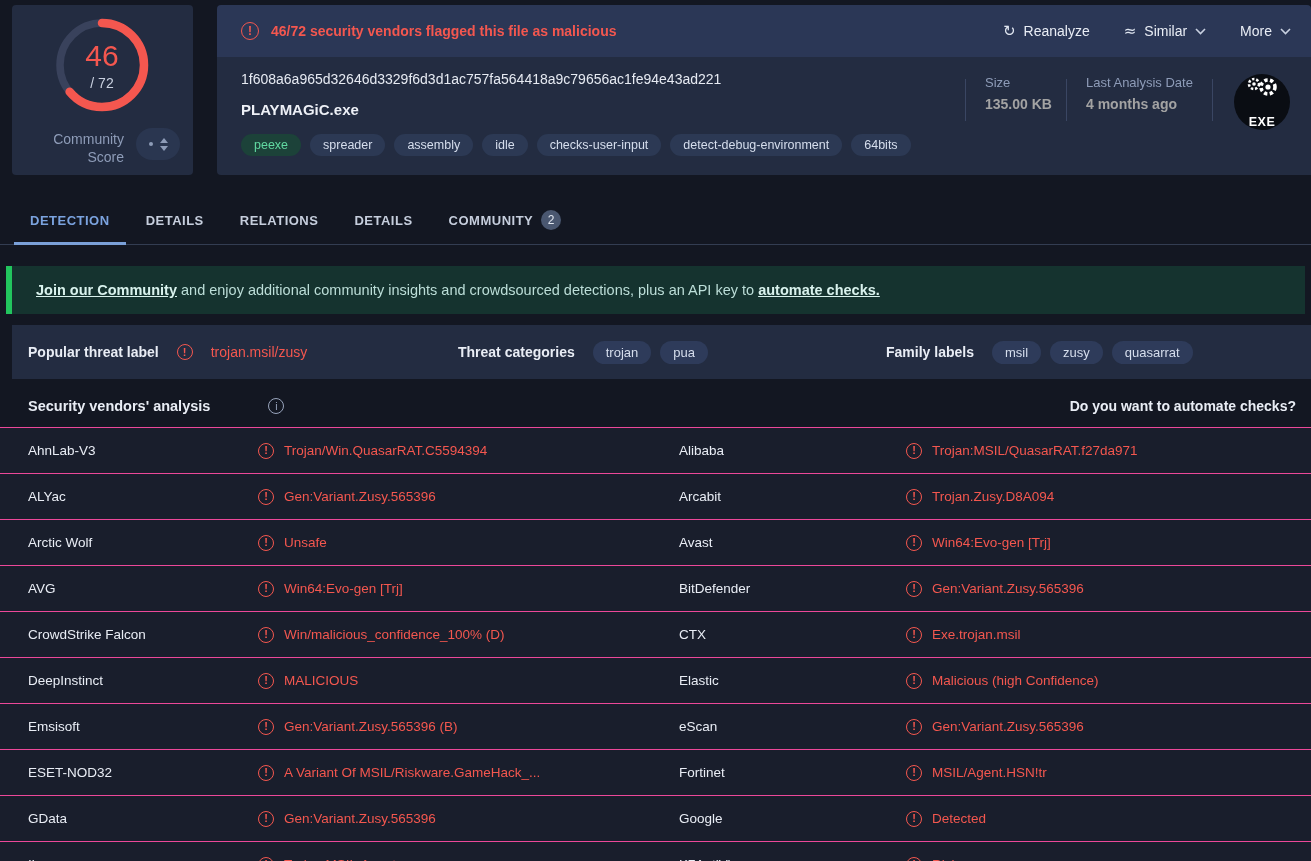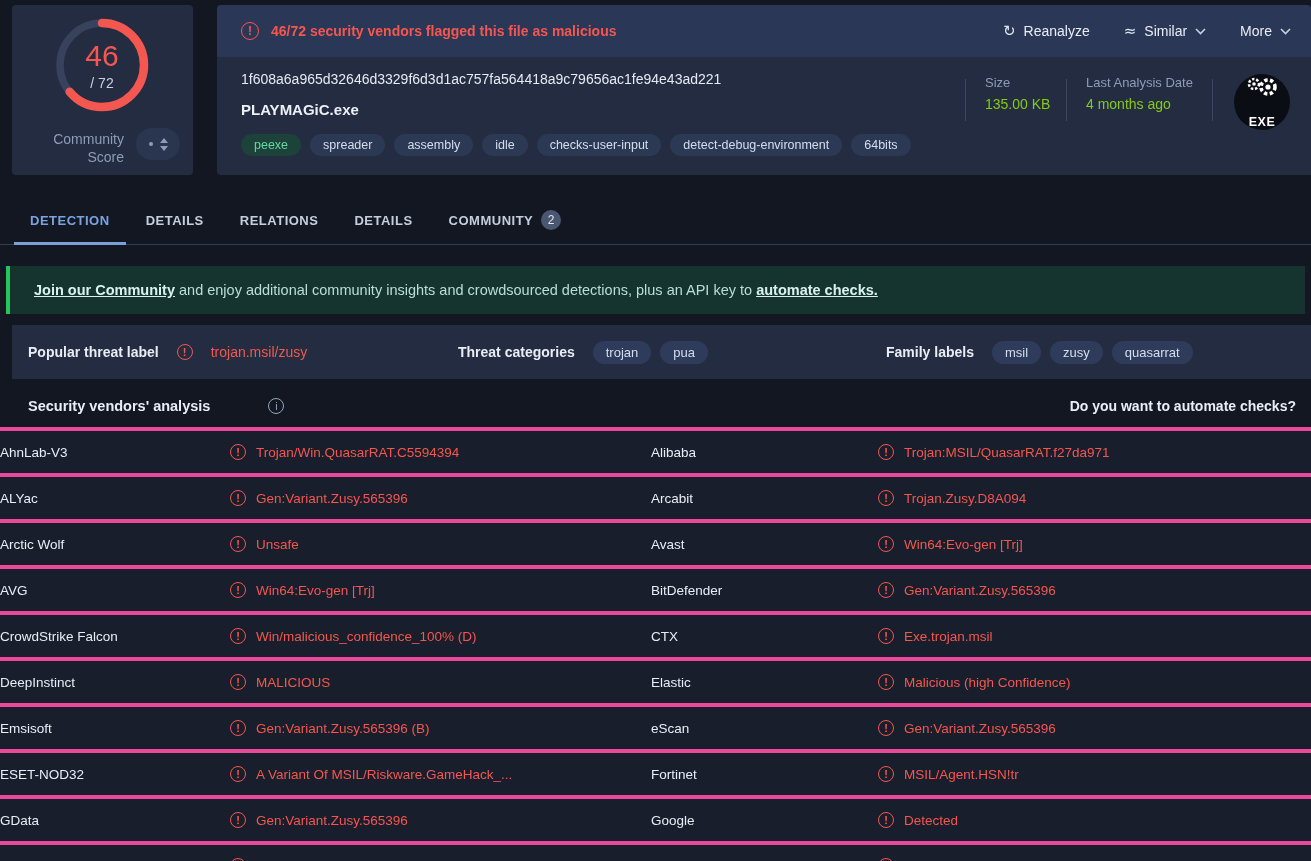--- a/index.html
+++ b/index.html
@@ -32,49 +32,49 @@
   
   .file-card { position:absolute; left:217px; top:57px; width:1298px; height:118px; background:#232C41; border-radius:0 0 4px 4px; }
   .hash { position:absolute; left:24px; top:14px; font-size:14px; color:#E6EAF2; }
   .fname { position:absolute; left:24px; top:44px; font-size:15px; font-weight:600; color:#EDF0F6; }
   .tags-row { position:absolute; left:24px; top:77px; display:flex; gap:9px; }
   .tag { background:#2C3954; color:#D6DEED; font-size:12.5px; padding:4px 13px; border-radius:12px; white-space:nowrap; cursor:pointer; }
   .tag-green { background:#1C4239; color:#61D8A1; }
   .vdiv { position:absolute; top:22px; width:1px; height:42px; background:#3A4663; }
   .stat { position:absolute; top:18px; }
   .stat .slabel { font-size:13px; color:#8E9CB8; }
-  .stat .sval { font-size:14px; font-weight:400; color:#84cc16; margin-top:6px; }
+  .stat .sval { font-size:14px; font-weight:700; color:#a3a3a3; margin-top:6px; }
   .exe-badge { position:absolute; left:1017px; top:17px; width:56px; height:56px; background:#0A0D13; border-radius:50%; display:flex; flex-direction:column; align-items:center; justify-content:center; gap:19px; }
   .exe-badge .exe-txt { color:#fff; font-size:12.5px; font-weight:800; letter-spacing:.5px; line-height:1; }
 
   
   .tabs { position:absolute; left:0; top:196px; width:1311px; height:49px; border-bottom:1px solid #333D52; display:flex; align-items:stretch; padding-left:14px; background:#131722; }
   .tab { padding:0 16px; margin-right:4px; display:flex; align-items:center; gap:8px; font-size:13px; font-weight:700; letter-spacing:.5px; color:#C6CEDD; position:relative; cursor:pointer; }
   .tab.active { color:#7BA3DF; }
   .tab.active::after { content:""; position:absolute; left:0; right:0; bottom:-1px; height:3px; background:#7AA0D8; }
   .tab-badge { background:#4A5770; color:#E2E7F0; width:20px; height:20px; border-radius:50%; display:flex; align-items:center; justify-content:center; font-size:12px; font-weight:400; }
 
   
-  .cbanner { position:absolute; left:6px; right:6px; top:266px; height:48px; background:#15332F; border-left:4px solid #22c55e; display:flex; align-items:center; padding-left:24px; font-size:14.5px; color:#BCDED8; }
+  .cbanner { position:absolute; left:6px; right:6px; top:266px; height:48px; background:#15332F; border-left:6px solid #22c55e; display:flex; align-items:center; padding-left:24px; font-size:14.5px; color:#BCDED8; }
   .clink { font-weight:700; text-decoration:underline; color:#D9F2ED; cursor:pointer; }
 
   
   .threat { position:absolute; left:12px; right:0; top:325px; height:54px; background:#232C41; }
   .tgroup { position:absolute; top:0; height:54px; display:flex; align-items:center; gap:18px; }
   .tlabel { font-size:14px; font-weight:700; color:#E9EDF5; white-space:nowrap; }
   .tvalue { font-size:14px; color:#F4574F; }
   .pill { background:#2E3B5A; color:#D6DEED; font-size:13px; padding:4px 13px; border-radius:12px; white-space:nowrap; cursor:pointer; }
 
   
   .vhead { position:absolute; left:0; right:0; top:384px; height:43px; display:flex; align-items:center; padding:0 15px 0 28px;gap:48px; }
   .vtitle { font-size:14.5px; font-weight:700; color:#E9EDF5; }
   .info-ico { width:16px; height:16px; border:1px solid #98A4BC; border-radius:50%; color:#98A4BC; font-size:10.5px; display:flex; align-items:center; justify-content:center; margin-left:10px; cursor:pointer; }
   .automate { margin-left:auto; font-size:14px; font-weight:700; color:#E9EDF5; cursor:pointer; }
   .vtable { position:absolute; left:0; right:0; top:427px; }
-  .vrow { display:grid; grid-template-columns:230px 421px 227px 1fr; height:46px; align-items:center; background:#191E2C; border-top:4px solid #ec4899; }
+  .vrow { display:grid; grid-template-columns:230px 421px 227px 1fr; height:46px; align-items:center; background:#191E2C; border-top:1px solid #ec4899; padding-left:28px; }
   .vendor { font-size:13.5px; color:#E9EDF5; white-space:nowrap; }
   .result { display:flex; align-items:center; gap:10px; font-size:13.5px; color:#F4574F; white-space:nowrap; }
 </style>
 </head>
 <body>
 
 <div id="app">
 
   <div class="score-card">
     <div class="ring-wrap">

